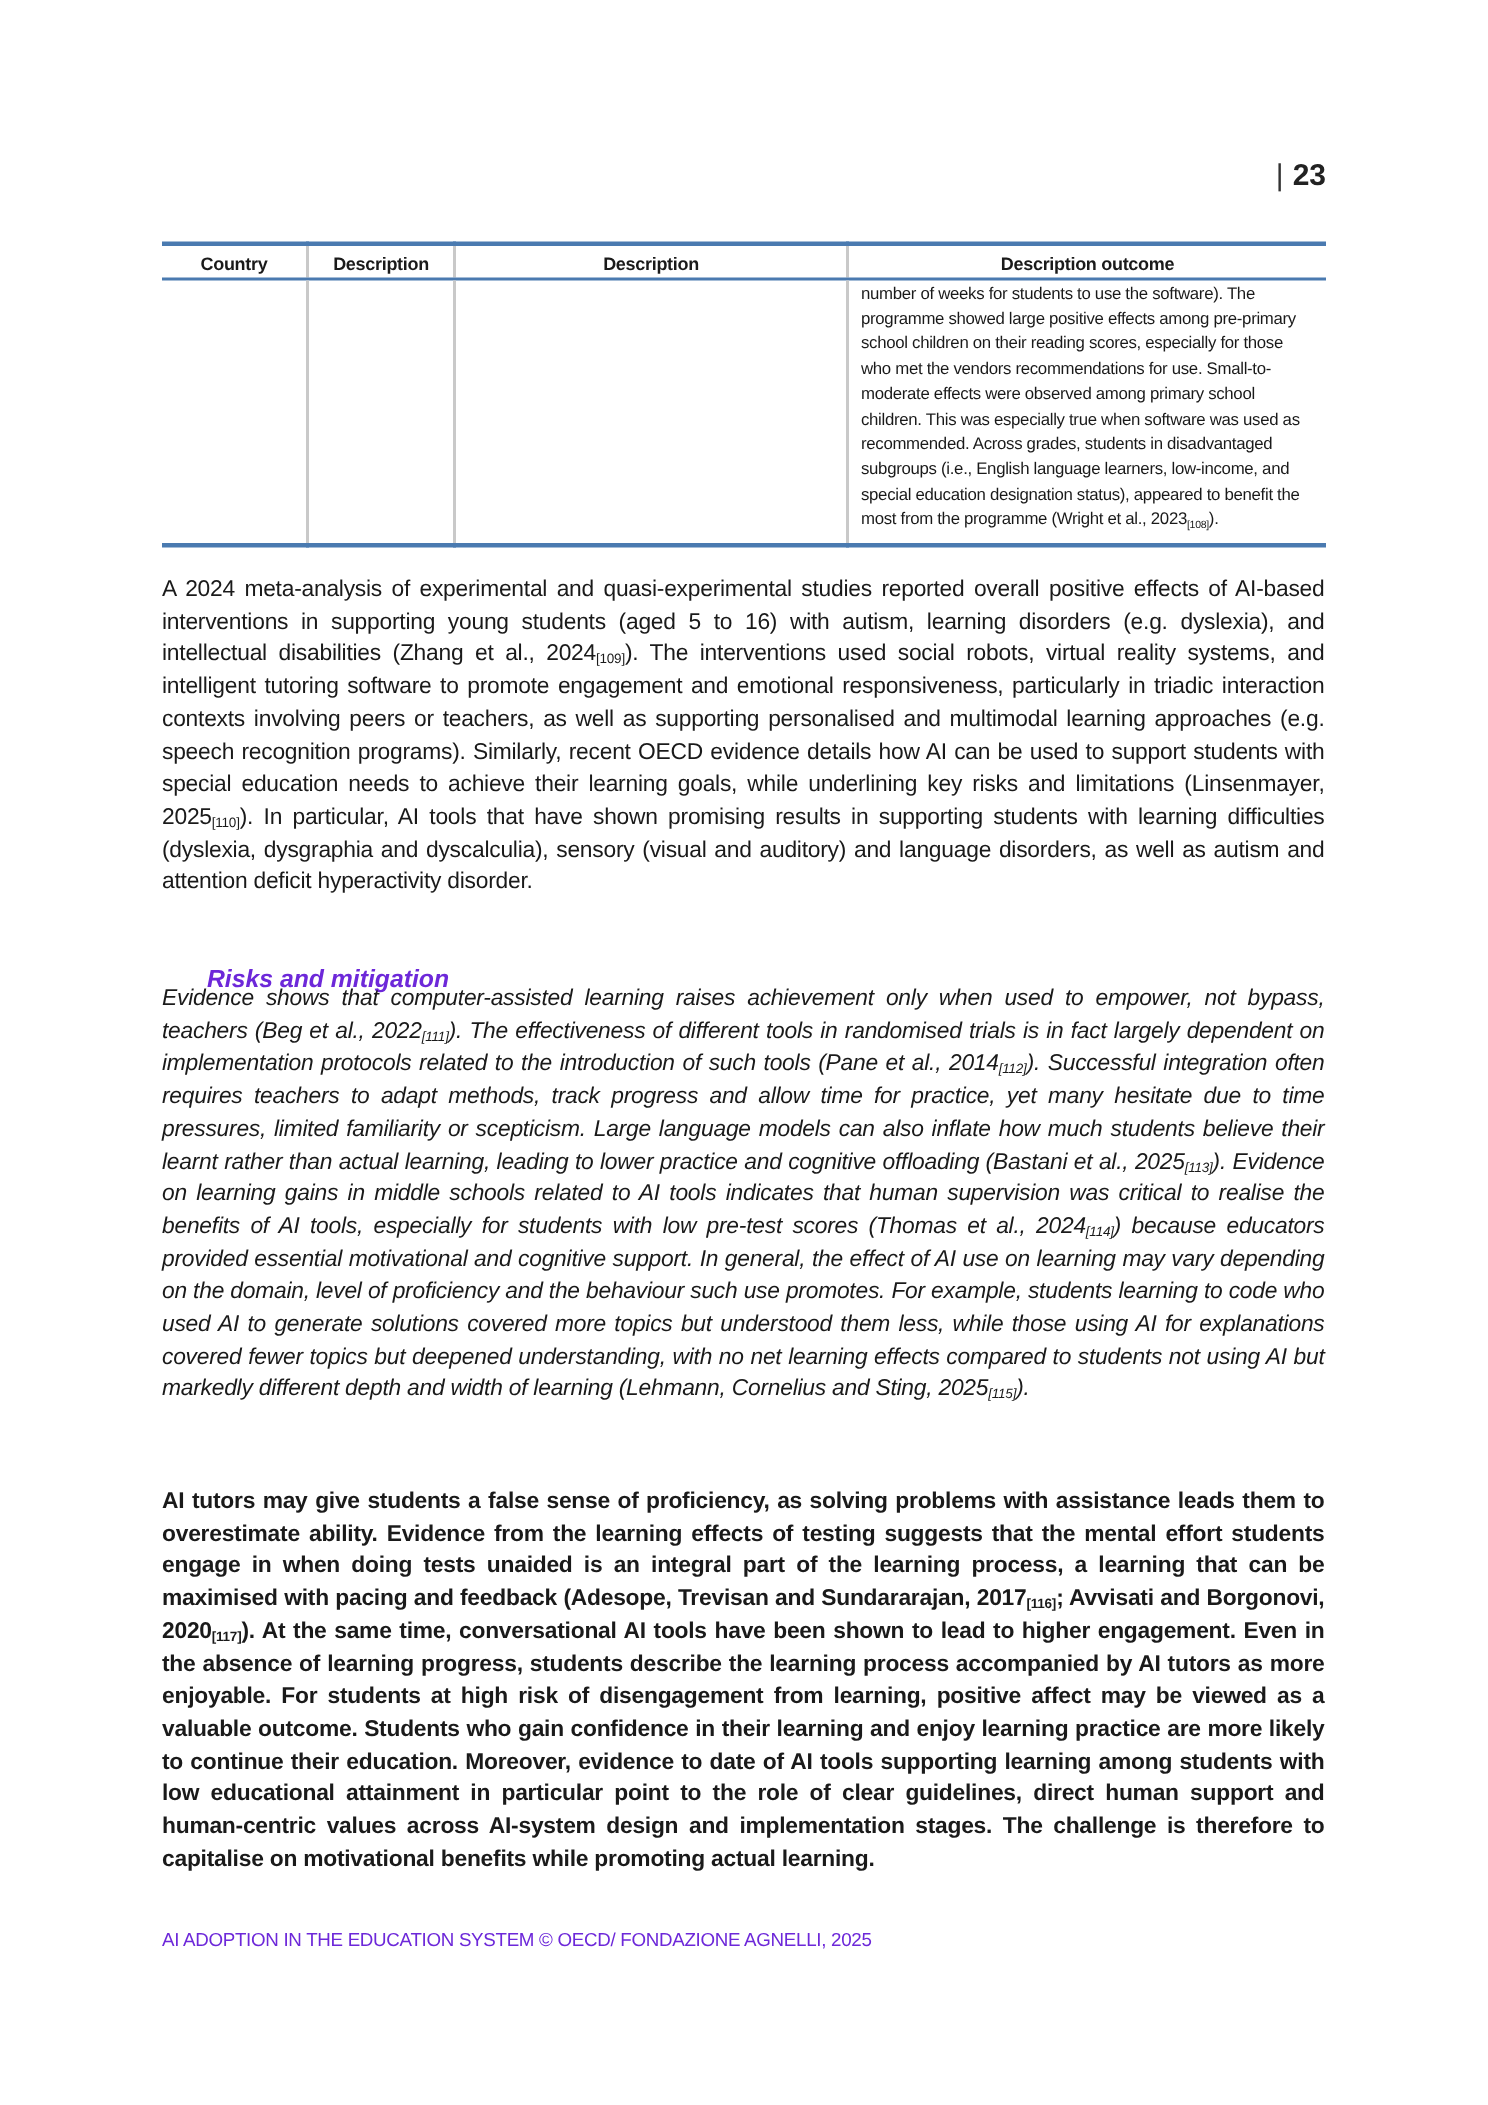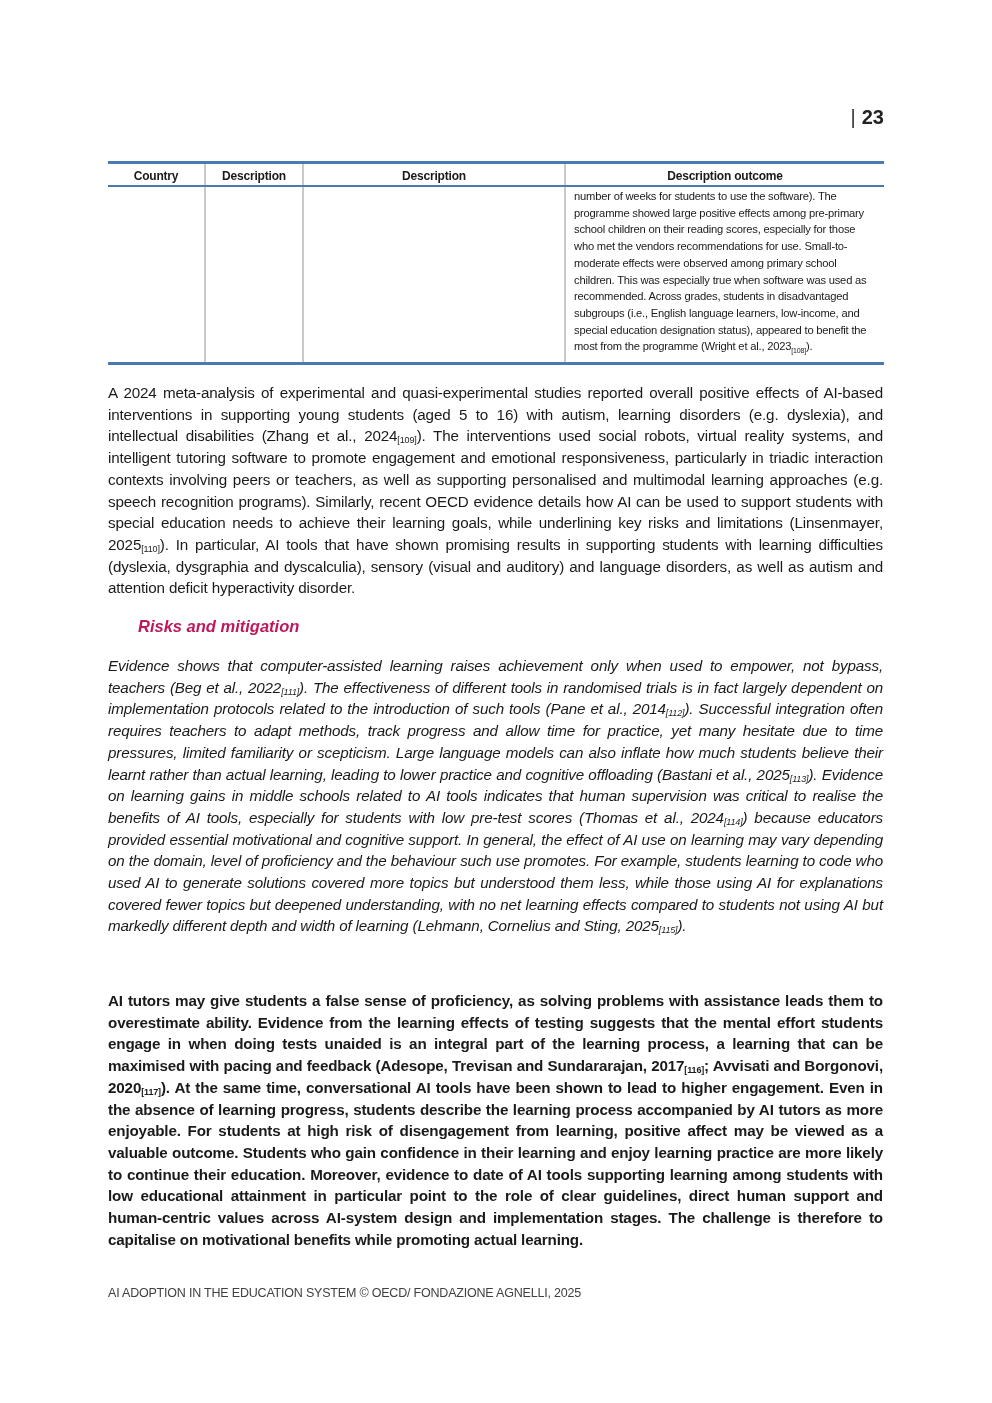--- a/index.html
+++ b/index.html
@@ -27,28 +27,28 @@
     .c1 { width: 88px; } .c2 { width: 88px; } .c3 { width: 252px; }
 
     .body-text {
       position: absolute; left: 108px; width: 775px;
       font-size: 15.2px; line-height: 21.7px; text-align: justify;
       letter-spacing: -0.15px; margin: 0;
     }
     .body-text sub { font-size: 9px; vertical-align: -2px; line-height: 0; }
     #p1 { top: 358px; margin-top: 24px; }
     .subhead {
-      position: absolute; left: 138px; top: 617px;
-      font-size: 16.5px; font-style: italic; color: #be185d; margin: 0;
+      position: absolute; left: 138px; top: 644px;
+      font-size: 16.5px; font-style: italic; color: #6d28d9; margin: 0;
     }
     #p2 { top: 655px; font-style: italic; }
     #p3 { top: 990px; font-weight: bold; }
     .footer {
       position: absolute; left: 108px; top: 1286px;
-      font-size: 12.5px; color: #404040; letter-spacing: -0.2px;
+      font-size: 12.5px; color: #6d28d9; letter-spacing: -0.2px;
     }
   </style>
 </head>
 <body>
 
 <div class="page-num"><span class="bar">|</span><span>23</span></div>
 
 <table class="eval">
   <thead>
     <tr>

